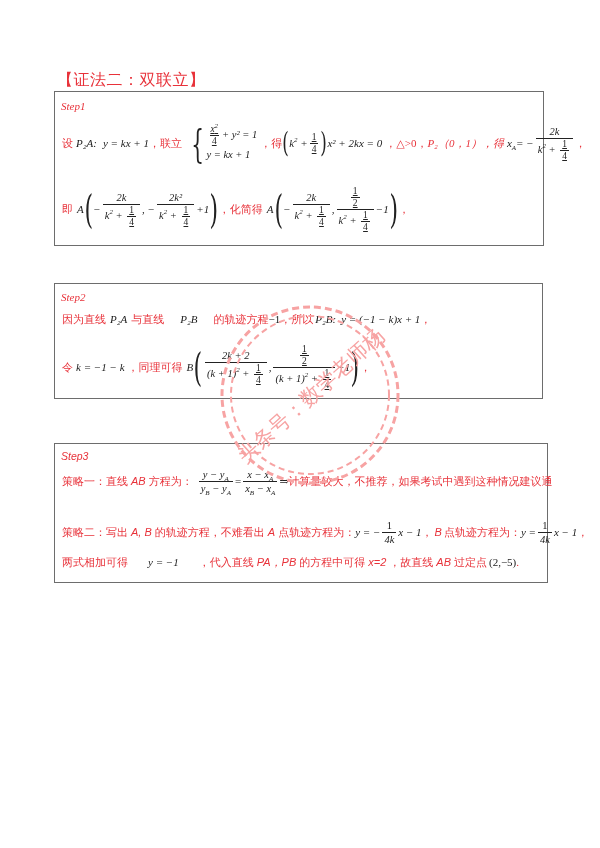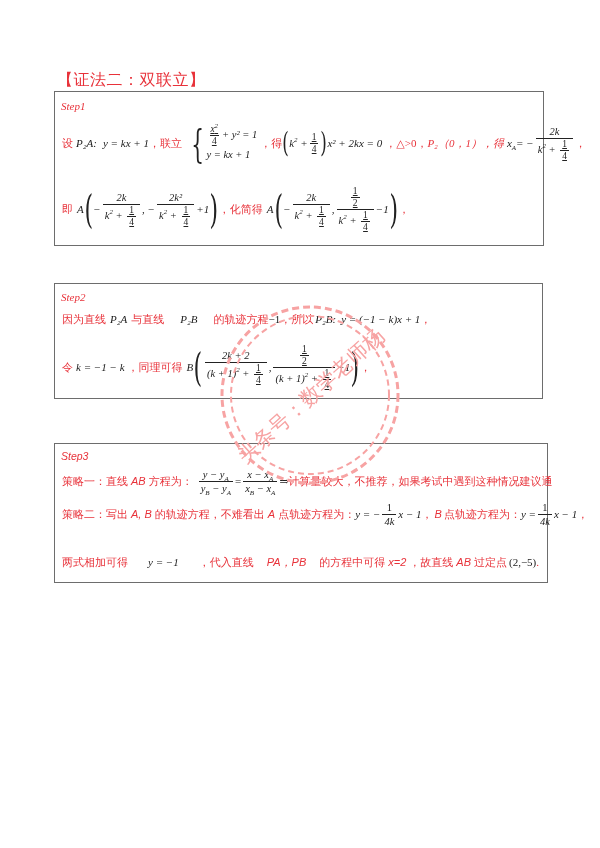--- a/index.html
+++ b/index.html
@@ -182,21 +182,21 @@
         <span class="den">y<sub>B</sub> − y<sub>A</sub></span>
       </span>
     <span class="n">=</span>
     <span class="frac m">
         <span class="num">x − x<sub>A</sub></span>
         <span class="den">x<sub>B</sub> − x<sub>A</sub></span>
       </span>
     <span class="n">⇒</span>
     <span class="red">计算量较大，不推荐，如果考试中遇到这种情况建议通</span>
   </div>
-  <div class="line" style="top:55px; height:30px;">
+  <div class="line" style="top:73px; height:30px;">
     <span class="red">策略二：写出</span>
     <span class="red sans" style="margin:0 3px;">A, B</span>
     <span class="red">的轨迹方程，不难看出</span>
     <span class="red sans" style="margin:0 3px;">A</span>
     <span class="red">点轨迹方程为：</span>
     <span class="m">y = −</span>
     <span class="frac m">
         <span class="num n">1</span>
         <span class="den">4k</span>
       </span>
@@ -209,21 +209,21 @@
         <span class="num n">1</span>
         <span class="den">4k</span>
       </span>
     <span class="m">x − 1</span>
     <span class="red">，</span>
   </div>
   <div class="line" style="top:109px; height:18px;">
     <span class="red">两式相加可得</span>
     <span class="m" style="margin:0 20px;">y = −1</span>
     <span class="red">，代入直线</span>
-    <span class="red sans" style="margin:0 13px;">PA，PB</span>
+    <span class="red sans" style="margin:0 3px;">PA，PB</span>
     <span class="red">的方程中可得</span>
     <span class="red sans" style="margin:0 3px;">x=2</span>
     <span class="red">，故直线</span>
     <span class="red sans" style="margin:0 3px;">AB</span>
     <span class="red">过定点</span>
     <span class="n" style="margin-left:2px;">(2,−5)</span>
     <span class="red">.</span>
   </div>
 </div>
 

